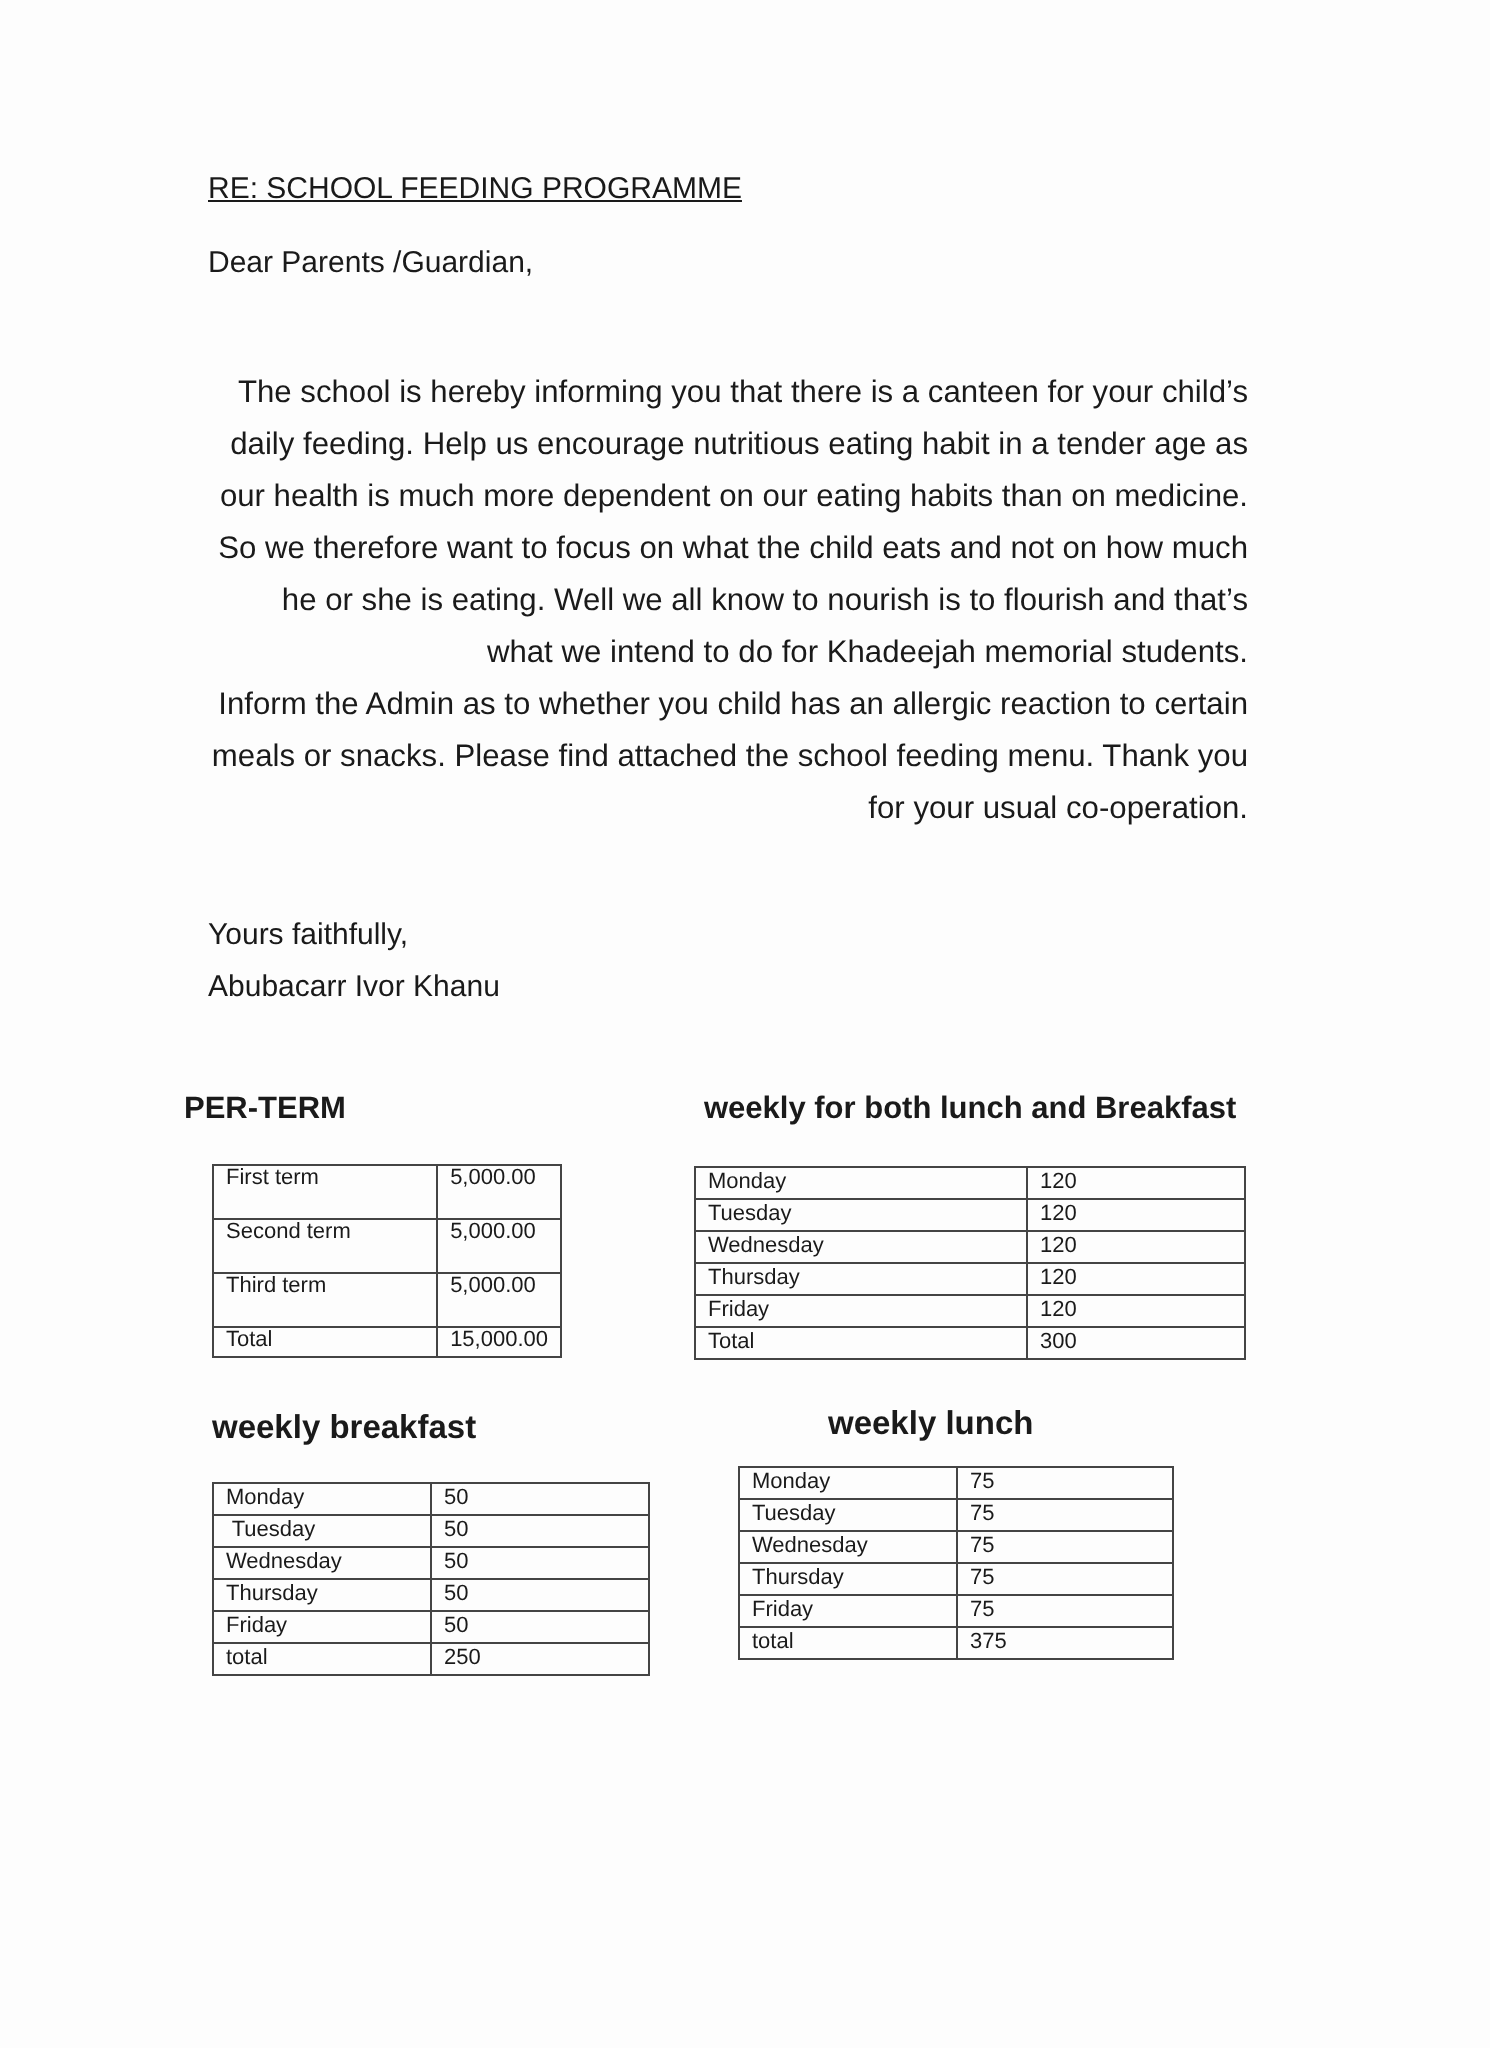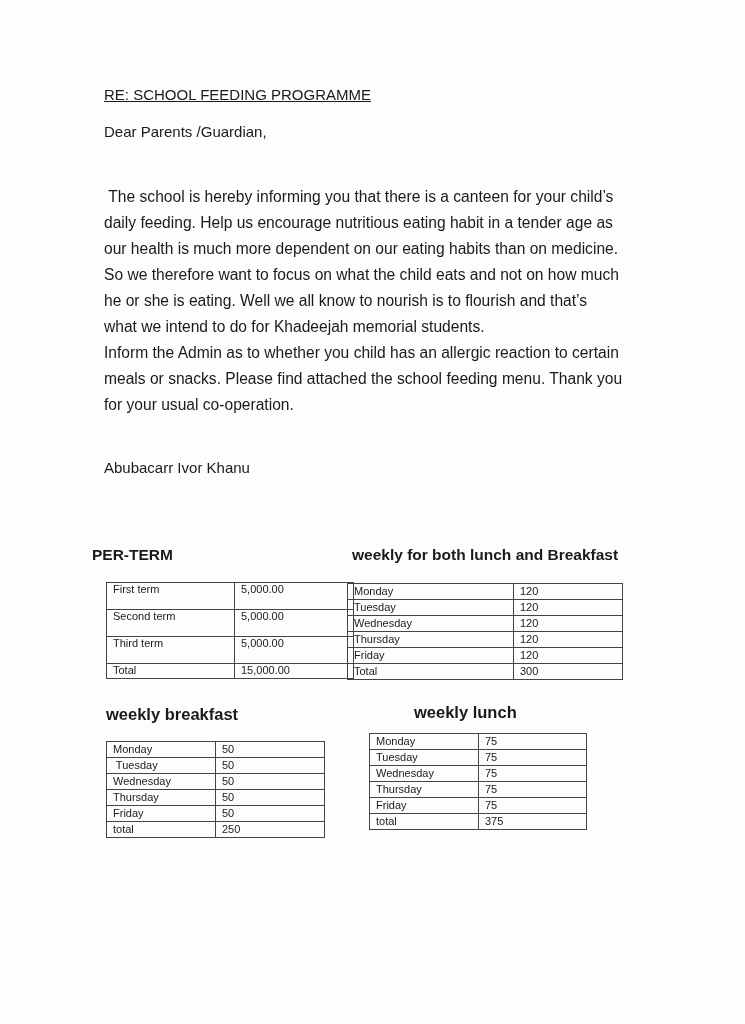--- a/index.html
+++ b/index.html
@@ -4,45 +4,46 @@
 <style>
   html, body { margin: 0; padding: 0; }
   body {
     width: 745px; height: 1024px; background: #fdfdfd; position: relative;
     font-family: "Liberation Sans", "DejaVu Sans", sans-serif; color: #1a1a1a; overflow: hidden;
   }
   .abs { position: absolute; }
   .subject { left: 104px; top: 86px; font-size: 15px; text-decoration: underline; }
   .salutation { left: 104px; top: 123px; font-size: 15px; }
   .body-text { left: 104px; top: 184px; width: 520px; font-size: 15.6px; line-height: 26px; }
-  .body-text p { margin: 0; }
+  .body-text p { margin: 0; text-align: right; }
   .closing { left: 104px; top: 455px; font-size: 15px; line-height: 26px; }
   .h { font-weight: bold; font-size: 15.5px; }
   .h-lg { font-weight: bold; font-size: 16.5px; }
   table { border-collapse: collapse; font-size: 11px; }
   td { border: 1px solid #444; padding: 0 6px; vertical-align: top; }
   .t-term td { height: 26px; }
   .t-term tr:last-child td { height: 14px; }
   .t-week td { height: 15px; line-height: 15px; margin-top: 35px; }
 </style>
 </head>
 <body>
 
 <div class="abs subject">RE: SCHOOL FEEDING PROGRAMME</div>
 <div class="abs salutation">Dear Parents /Guardian,</div>
 <div class="abs body-text">
   <p style="white-space:pre-wrap"> The school is hereby informing you that there is a canteen for your child’s daily feeding. Help us encourage nutritious eating habit in a tender age as our health is much more dependent on our eating habits than on medicine. So we therefore want to focus on what the child eats and not on how much he or she is eating. Well we all know to nourish is to flourish and that’s what we intend to do for Khadeejah memorial students.</p>
   <p>Inform the Admin as to whether you child has an allergic reaction to certain meals or snacks. Please find attached the school feeding menu. Thank you for your usual co-operation.</p>
 </div>
 <div class="abs closing">
+  <div>Yours faithfully,</div>
   <div>Abubacarr Ivor Khanu</div>
 </div>
 
 <div class="abs h" style="left:92px;top:546px">PER-TERM</div>
-<table class="abs t-term" style="left:106px;top:582px;width:248px">
+<table class="abs t-term" style="left:106px;top:582px;width:175px">
   <colgroup>
       <col style="width:128px">
       <col>
     </colgroup>
   <tbody>
       <tr>
         <td>First term</td>
         <td>5,000.00</td>
       </tr>
   <tr>

